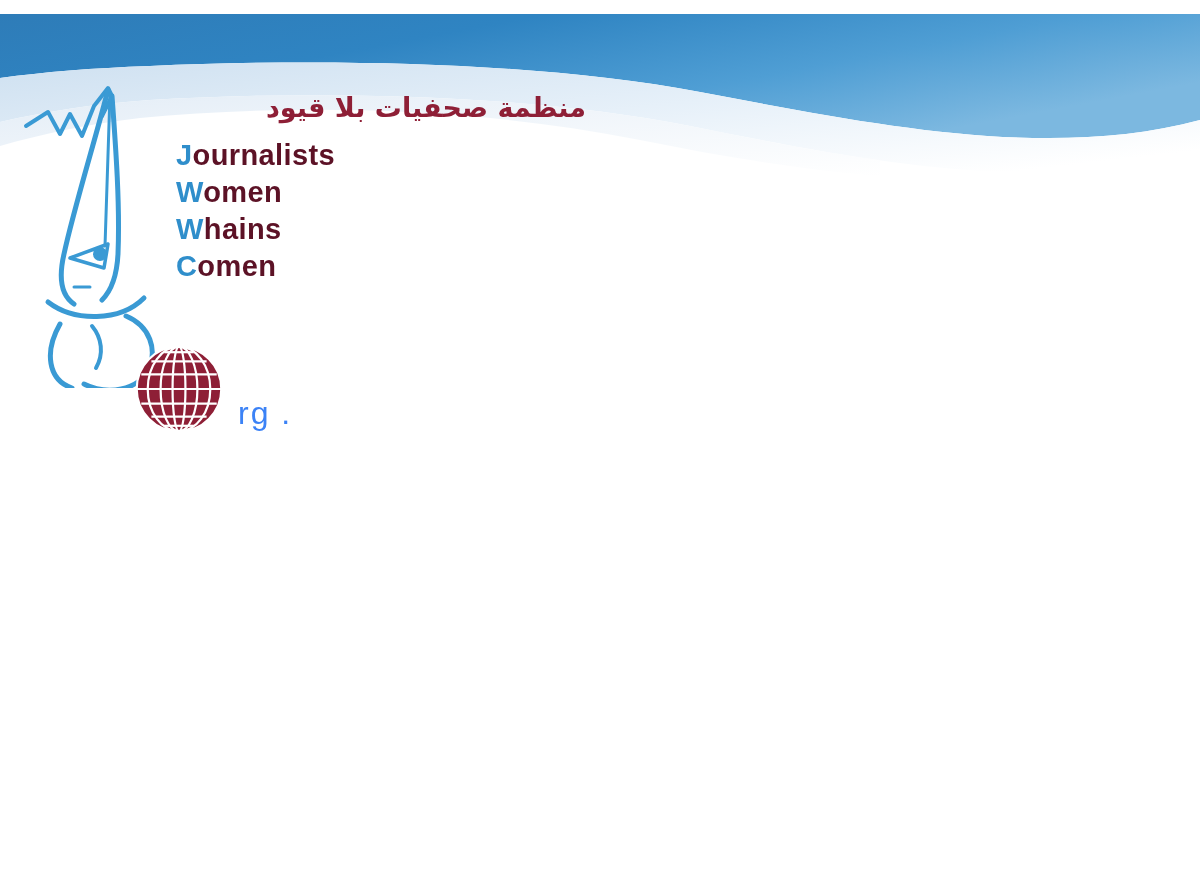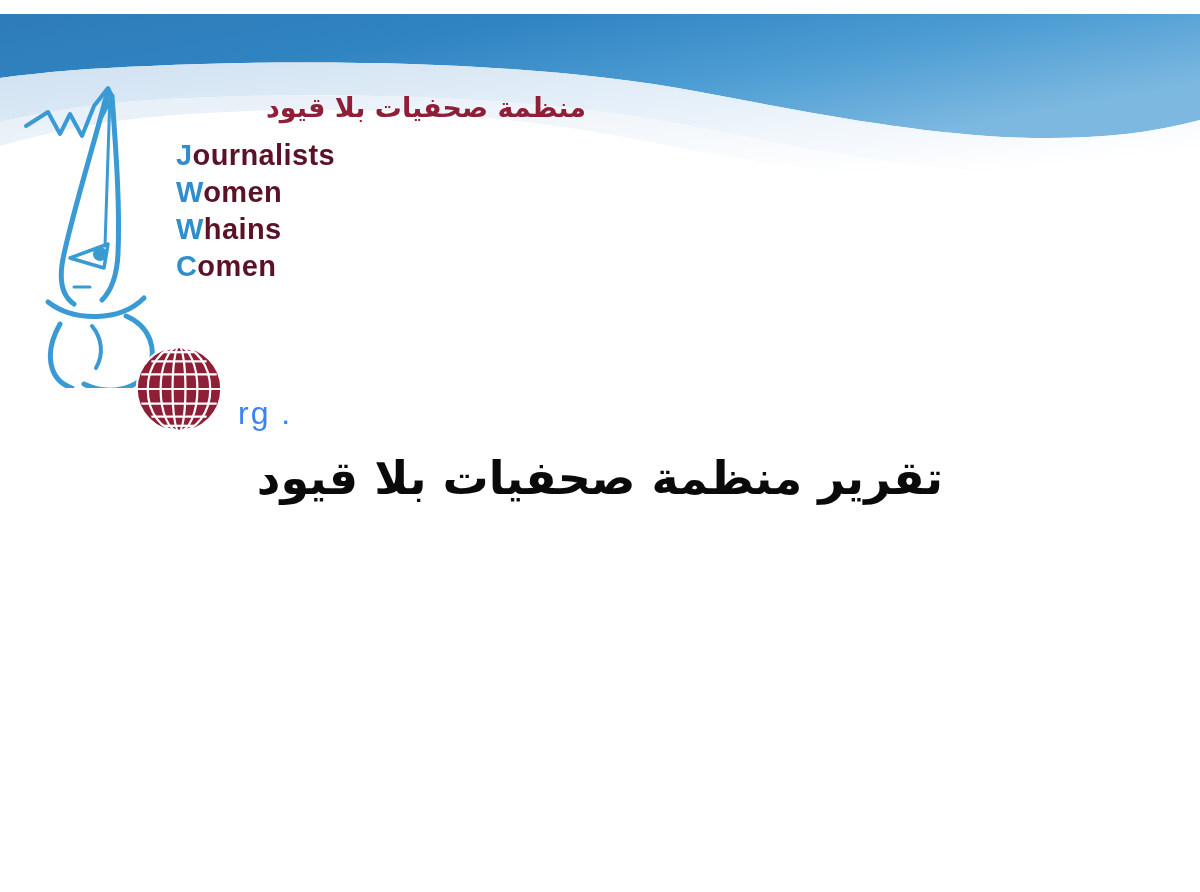--- a/index.html
+++ b/index.html
@@ -233,16 +233,15 @@
           <line x1="34" y1="10" x2="66" y2="10"></line>
           <line x1="34" y1="90" x2="66" y2="90"></line>
         </g>
       </svg>
       <div class="rg-text">rg .</div>
     </div>
 
   </div>
 
   <div class="title-block">
-    <div class="title-line">تقرير منظمة صحفيات بلا قيود</div>
   </div>
 
 </div>
 
 </body></html>

